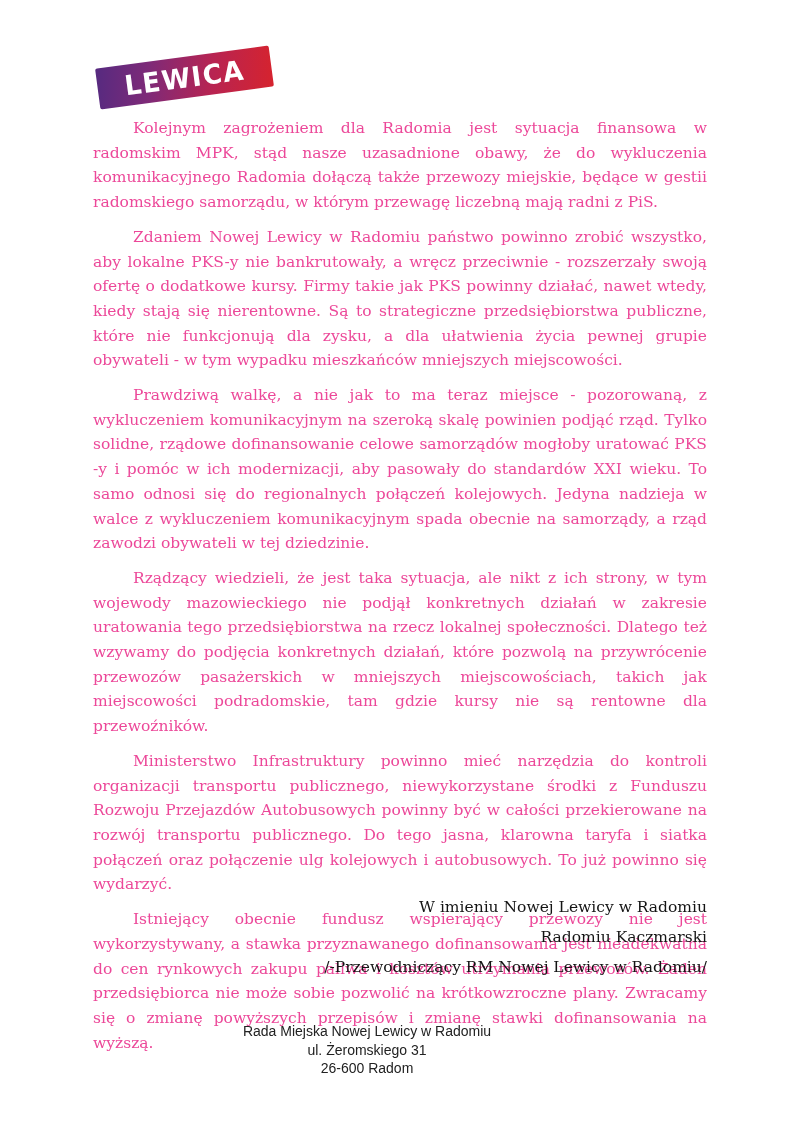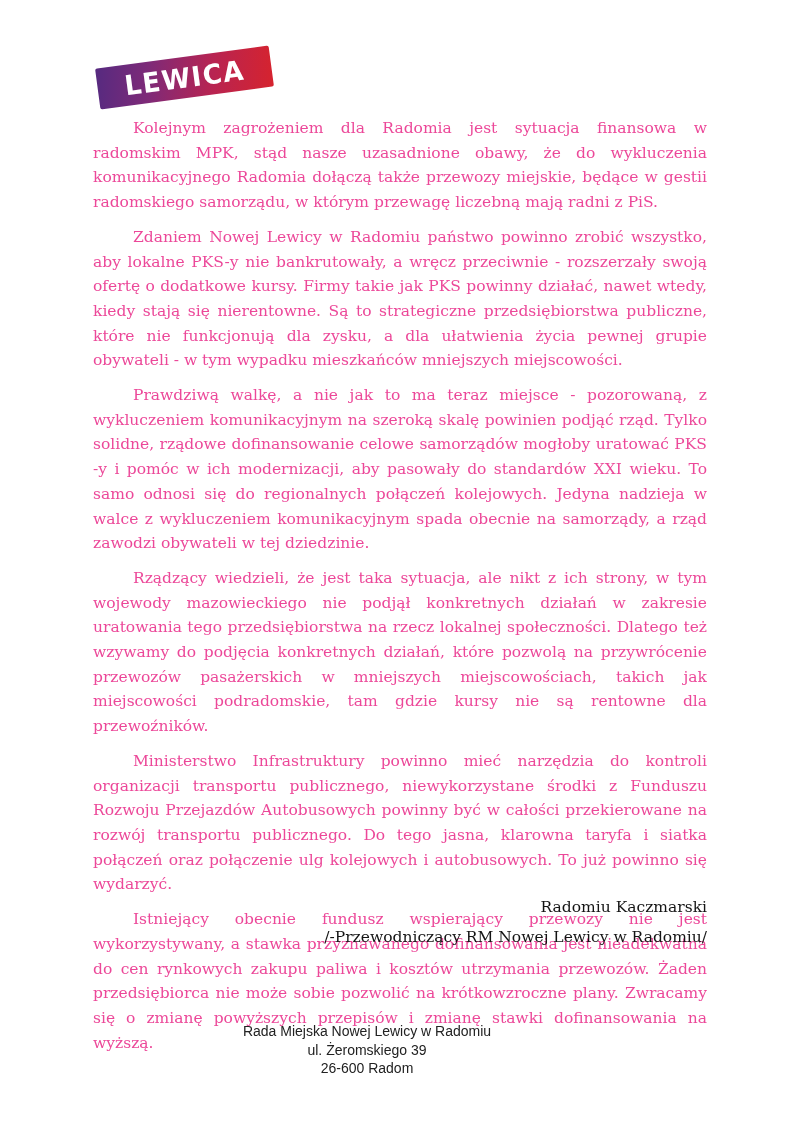--- a/index.html
+++ b/index.html
@@ -93,23 +93,24 @@
   <div class="letter-body">
     <p>Kolejnym zagrożeniem dla Radomia jest sytuacja finansowa w radomskim MPK, stąd nasze uzasadnione obawy, że do wykluczenia komunikacyjnego Radomia dołączą także przewozy miejskie, będące w gestii radomskiego samorządu, w którym przewagę liczebną mają radni z PiS.</p>
     <p>Zdaniem Nowej Lewicy w Radomiu państwo powinno zrobić wszystko, aby lokalne PKS-y nie bankrutowały, a wręcz przeciwnie - rozszerzały swoją ofertę o dodatkowe kursy. Firmy takie jak PKS powinny działać, nawet wtedy, kiedy stają się nierentowne. Są to strategiczne przedsiębiorstwa publiczne, które nie funkcjonują dla zysku, a dla ułatwienia życia pewnej grupie obywateli - w tym wypadku mieszkańców mniejszych miejscowości.</p>
     <p>Prawdziwą walkę, a nie jak to ma teraz miejsce - pozorowaną, z wykluczeniem komunikacyjnym na szeroką skalę powinien podjąć rząd. Tylko solidne, rządowe dofinansowanie celowe samorządów mogłoby uratować PKS -y i pomóc w ich modernizacji, aby pasowały do standardów XXI wieku. To samo odnosi się do regionalnych połączeń kolejowych. Jedyna nadzieja w walce z wykluczeniem komunikacyjnym spada obecnie na samorządy, a rząd zawodzi obywateli w tej dziedzinie.</p>
     <p>Rządzący wiedzieli, że jest taka sytuacja, ale nikt z ich strony, w tym wojewody mazowieckiego nie podjął konkretnych działań w zakresie uratowania tego przedsiębiorstwa na rzecz lokalnej społeczności. Dlatego też wzywamy do podjęcia konkretnych działań, które pozwolą na przywrócenie przewozów pasażerskich w mniejszych miejscowościach, takich jak miejscowości podradomskie, tam gdzie kursy nie są rentowne dla przewoźników.</p>
     <p>Ministerstwo Infrastruktury powinno mieć narzędzia do kontroli organizacji transportu publicznego, niewykorzystane środki z Funduszu Rozwoju Przejazdów Autobusowych powinny być w całości przekierowane na rozwój transportu publicznego. Do tego jasna, klarowna taryfa i siatka połączeń oraz połączenie ulg kolejowych i autobusowych. To już powinno się wydarzyć.</p>
     <p>Istniejący obecnie fundusz wspierający przewozy nie jest wykorzystywany, a stawka przyznawanego dofinansowania jest nieadekwatna do cen rynkowych zakupu paliwa i kosztów utrzymania przewozów. Żaden przedsiębiorca nie może sobie pozwolić na krótkowzroczne plany. Zwracamy się o zmianę powyższych przepisów i zmianę stawki dofinansowania na wyższą.</p>
   </div>
 
   <div class="signature">
+    <p>W imieniu Nowej Lewicy w Radomiu</p>
     <p>Radomiu Kaczmarski</p>
     <p class="sig-title">/-Przewodniczący RM Nowej Lewicy w Radomiu/</p>
   </div>
 
   <div class="footer">
     <p>Rada Miejska Nowej Lewicy w Radomiu</p>
-    <p>ul. Żeromskiego 39</p>
+    <p>ul. Żeromskiego 31</p>
     <p>26-600 Radom</p>
   </div>
 
 </div>
 
 </body></html>

